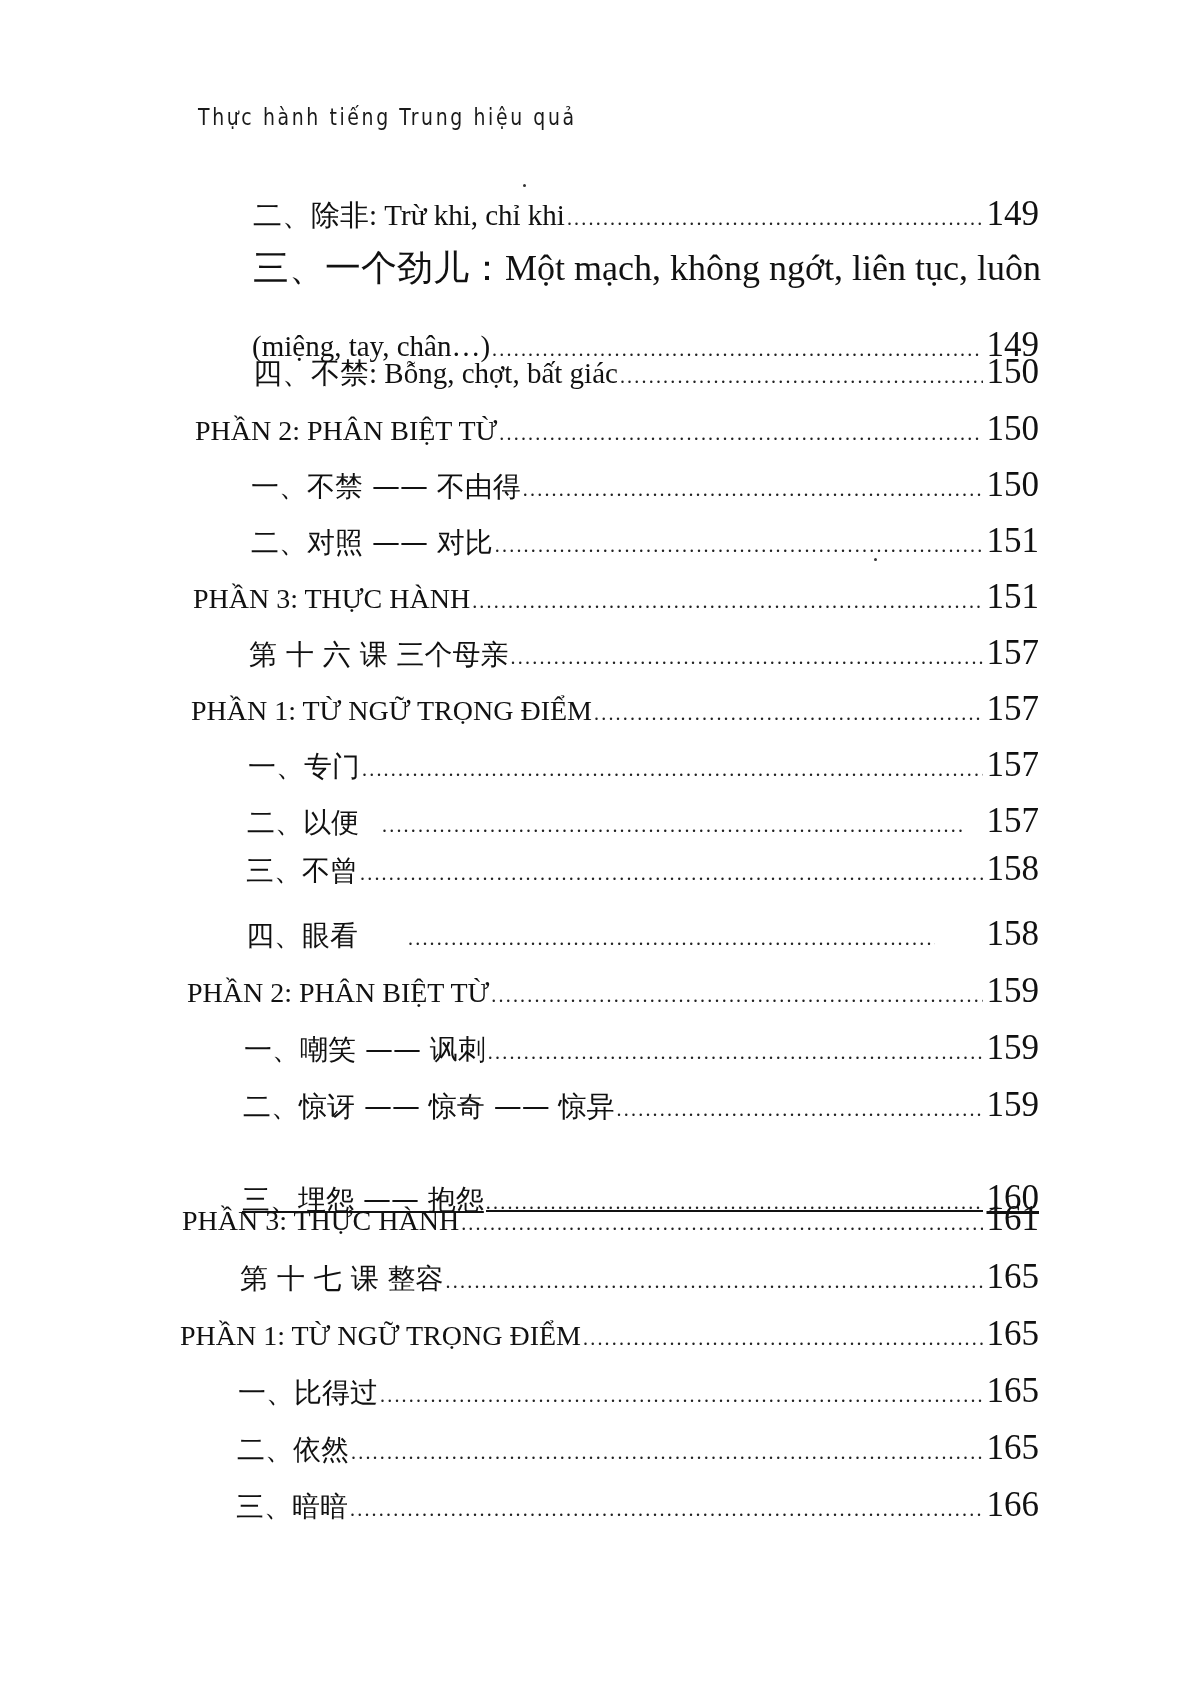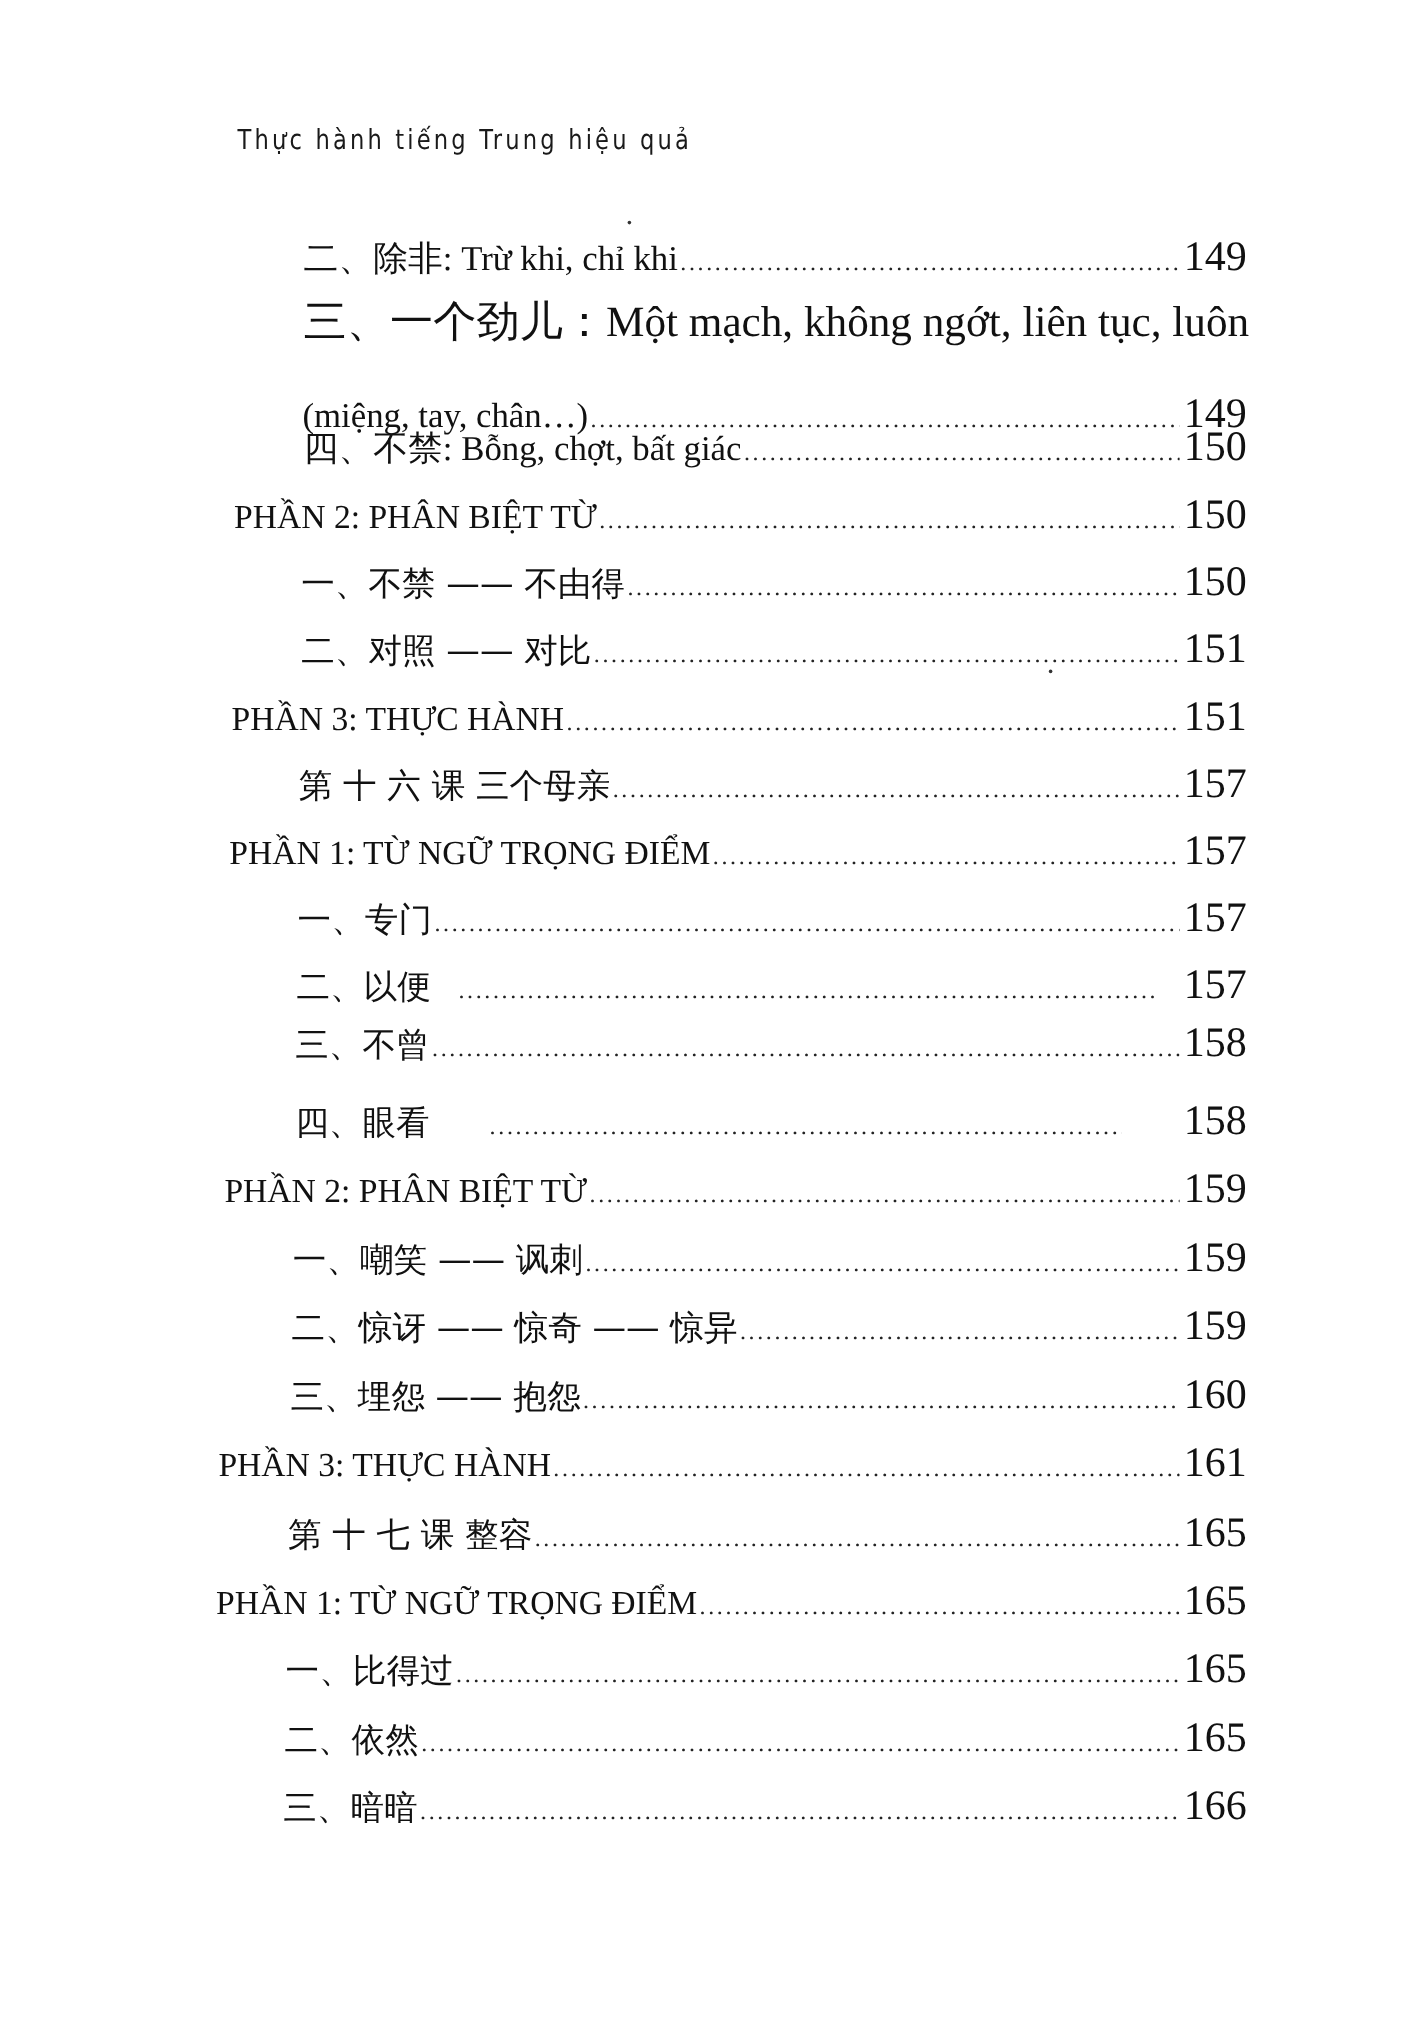--- a/index.html
+++ b/index.html
@@ -175,21 +175,21 @@
     <span class="leader"></span>
     <span class="page">159</span>
   </div>
 
   <div class="toc-row" style="left:243px; top:1087px; width:796px;">
     <span class="label cjk">二、惊讶 —— 惊奇 —— 惊异</span>
     <span class="leader"></span>
     <span class="page">159</span>
   </div>
 
-  <div class="toc-row" style="left:242px; top:1144px; width:797px;">
+  <div class="toc-row" style="left:242px; top:1180px; width:797px;text-decoration:underline;">
     <span class="label cjk">三、埋怨 —— 抱怨</span>
     <span class="leader"></span>
     <span class="page">160</span>
   </div>
 
   <div class="toc-row lvl-part" style="left:182px; top:1201px; width:857px;">
     <span class="label">PHẦN 3: THỰC HÀNH</span>
     <span class="leader"></span>
     <span class="page">161</span>
   </div>

